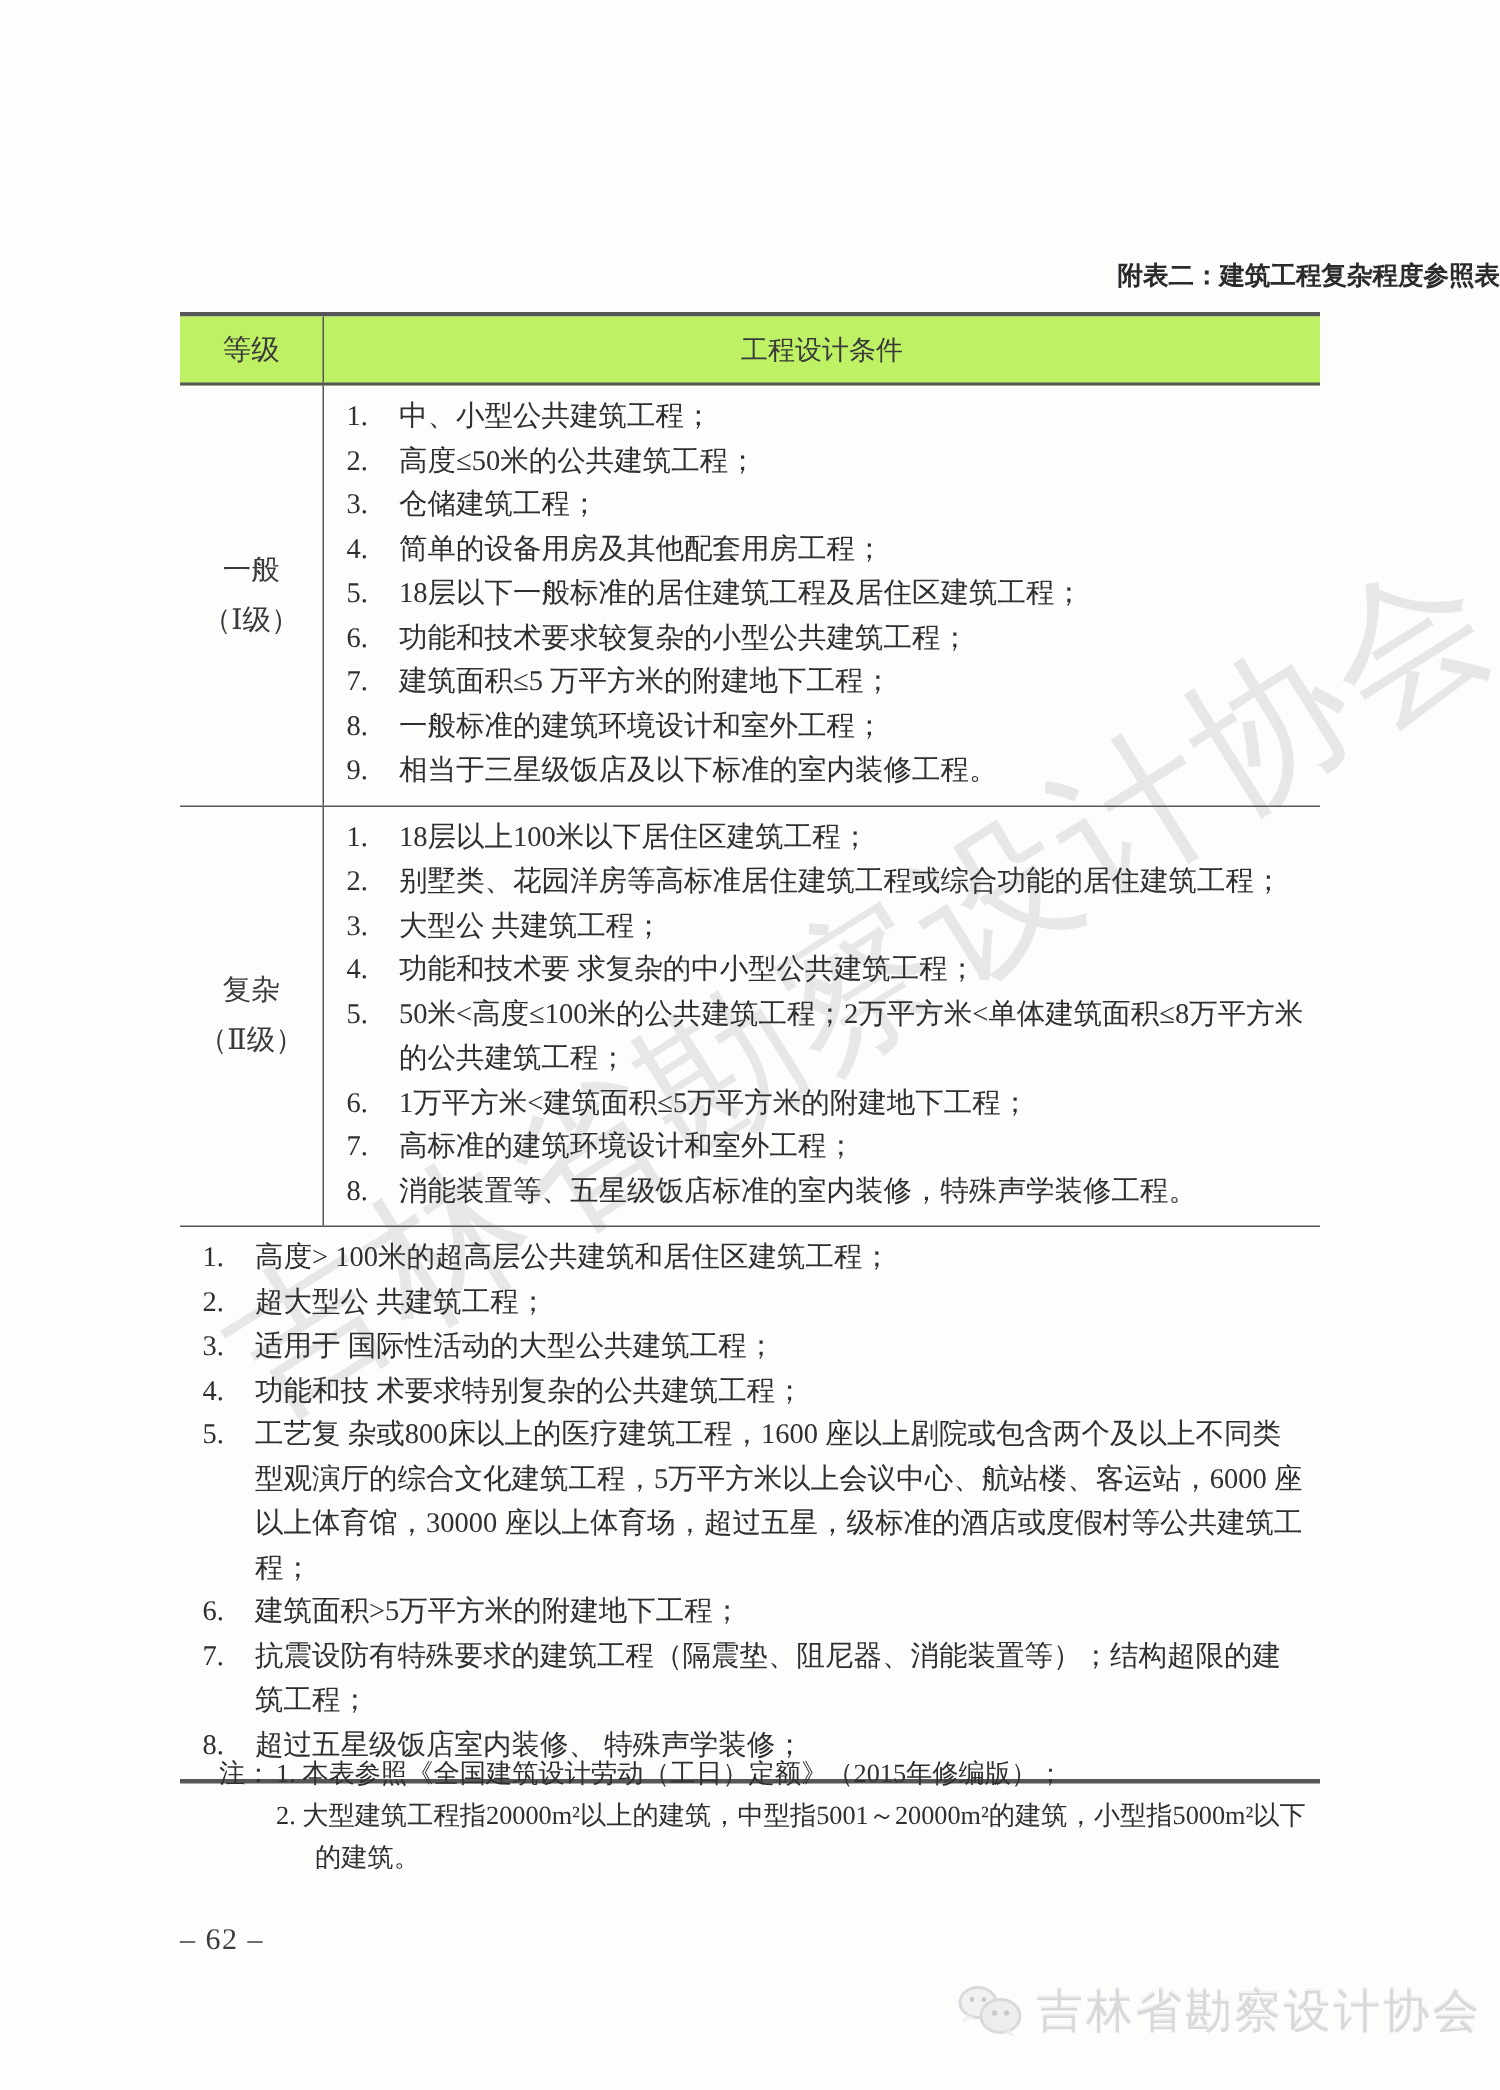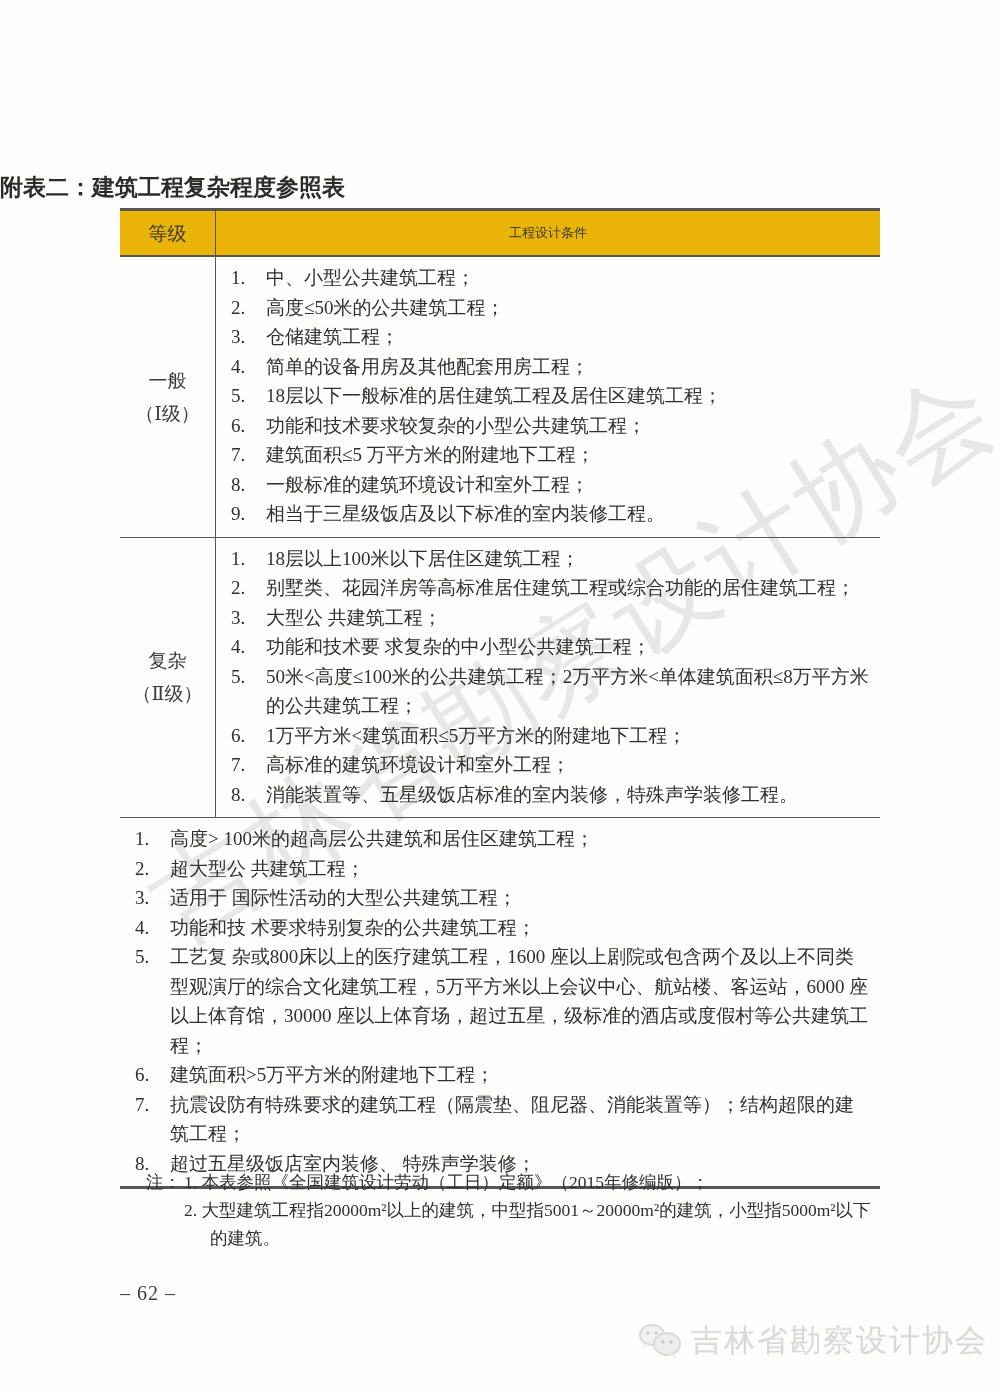--- a/index.html
+++ b/index.html
@@ -21,56 +21,56 @@
     opacity:.42;
     white-space:nowrap;
     transform:rotate(-32deg);
     transform-origin:center;
     z-index:0;
     pointer-events:none;
   }
   .content{position:relative;z-index:1;}
   .page-title{
     position:absolute;top:172px;left:0;width:100%;
-    text-align:left;
+    text-align:right;
     font-family:"Liberation Sans","DejaVu Sans",sans-serif;
     font-weight:bold;
-    font-size:23px;
+    font-size:17px;
     color:#2b2b2b;
   }
   .doc-table{
     position:absolute;top:208px;left:120px;width:760px;
     border-top:3px solid #565656;
     border-bottom:3px solid #565656;
   }
   .t-row{display:flex;}
   .t-header{
     height:44px;
-    background:#eab308;
+    background:#bef264;
     border-bottom:2px solid #565656;
   }
   .grade-col{
     width:95px;
     flex:0 0 95px;
     border-right:1.5px solid #565656;
     display:flex;
     flex-direction:column;
     align-items:center;
     justify-content:center;
     font-size:19px;
     color:#3a3a3a;
     text-align:center;
     line-height:33px;
   }
   .cond-col{
     flex:1;
     display:flex;
     align-items:center;
     justify-content:center;
-    font-size:13px;
+    font-size:18px;
     color:#3a3a3a;
   }
   .body-row{border-bottom:1.5px solid #565656;}
   .body-row:last-child{border-bottom:none;}
   .cond-cell{
     flex:1;
     padding:6px 0 8px 0;
   }
   .item{
     display:flex;

